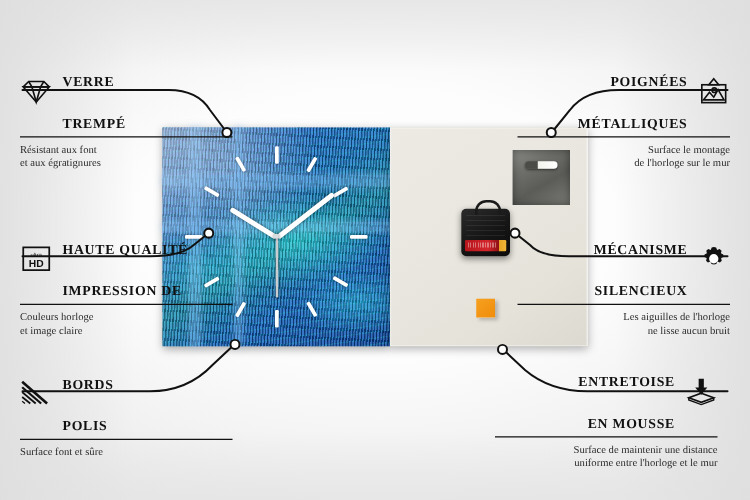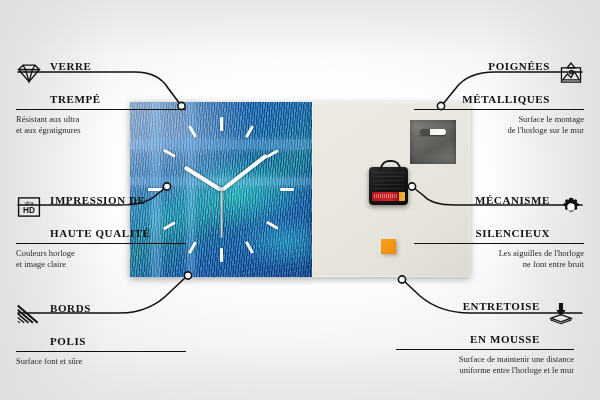--- a/index.html
+++ b/index.html
@@ -207,36 +207,36 @@
               <path d="M3 9 H27"></path>
         </g>
           </svg>
       </span>
       <div>
         <div class="co-title">VERRE</div>
         <div class="co-title">TREMPÉ</div>
       </div>
     </div>
     <div class="co-rule"></div>
-    <div class="co-sub">Résistant aux ultra
+    <div class="co-sub">Résistant aux font
 et aux égratignures</div>
   </div>
 
   <div class="callout" style="left:16px;top:174px;">
     <div class="co-head">
       <span class="ico">
         <svg viewBox="0 0 30 26">
           <rect x="3" y="2.5" width="24" height="21" fill="none" stroke="#111" stroke-width="1.6"></rect>
           <text x="15" y="11" font-family="Liberation Sans, sans-serif" font-size="5.4" text-anchor="middle" fill="#111">ultra</text>
           <text x="15" y="20.5" font-family="Liberation Sans, sans-serif" font-size="9.5" font-weight="bold" text-anchor="middle" fill="#111">HD</text>
         </svg>
       </span>
       <div>
+        <div class="co-title">HAUTE QUALITÉ</div>
         <div class="co-title">IMPRESSION DE</div>
-        <div class="co-title">HAUTE QUALITÉ</div>
       </div>
     </div>
     <div class="co-rule"></div>
     <div class="co-sub">Couleurs horloge
 et image claire</div>
   </div>
 
   <div class="callout" style="left:16px;top:282px;">
     <div class="co-head">
       <span class="ico">
@@ -289,21 +289,21 @@
       </div>
       <span class="ico">
         <svg viewBox="0 0 30 26">
           <path fill="#111" d="M15 2.2l2.2.5.9 2.3 2.3-.9 1.8 1.5-.6 2.4 2.2 1.1.2 2.3-2.2 1 .6 2.5-1.7 1.6-2.4-.9-.9 2.3-2.3.5-2.2-.5-1-2.3-2.3.9-1.7-1.6.6-2.5-2.2-1 .2-2.3 2.2-1.1-.6-2.4 1.8-1.5 2.3.9.9-2.3z"></path>
           <circle cx="15" cy="13" r="4.3" fill="#ffffff"></circle>
         </svg>
       </span>
     </div>
     <div class="co-rule"></div>
     <div class="co-sub">Les aiguilles de l'horloge
-ne font entre bruit</div>
+ne lisse aucun bruit</div>
   </div>
 
   <div class="callout r" style="left:396px;top:280px;width:178px;">
     <div class="co-head">
       <div>
         <div class="co-title">ENTRETOISE</div>
         <div class="co-title">EN MOUSSE</div>
       </div>
       <span class="ico">
         <svg viewBox="0 0 30 26">

